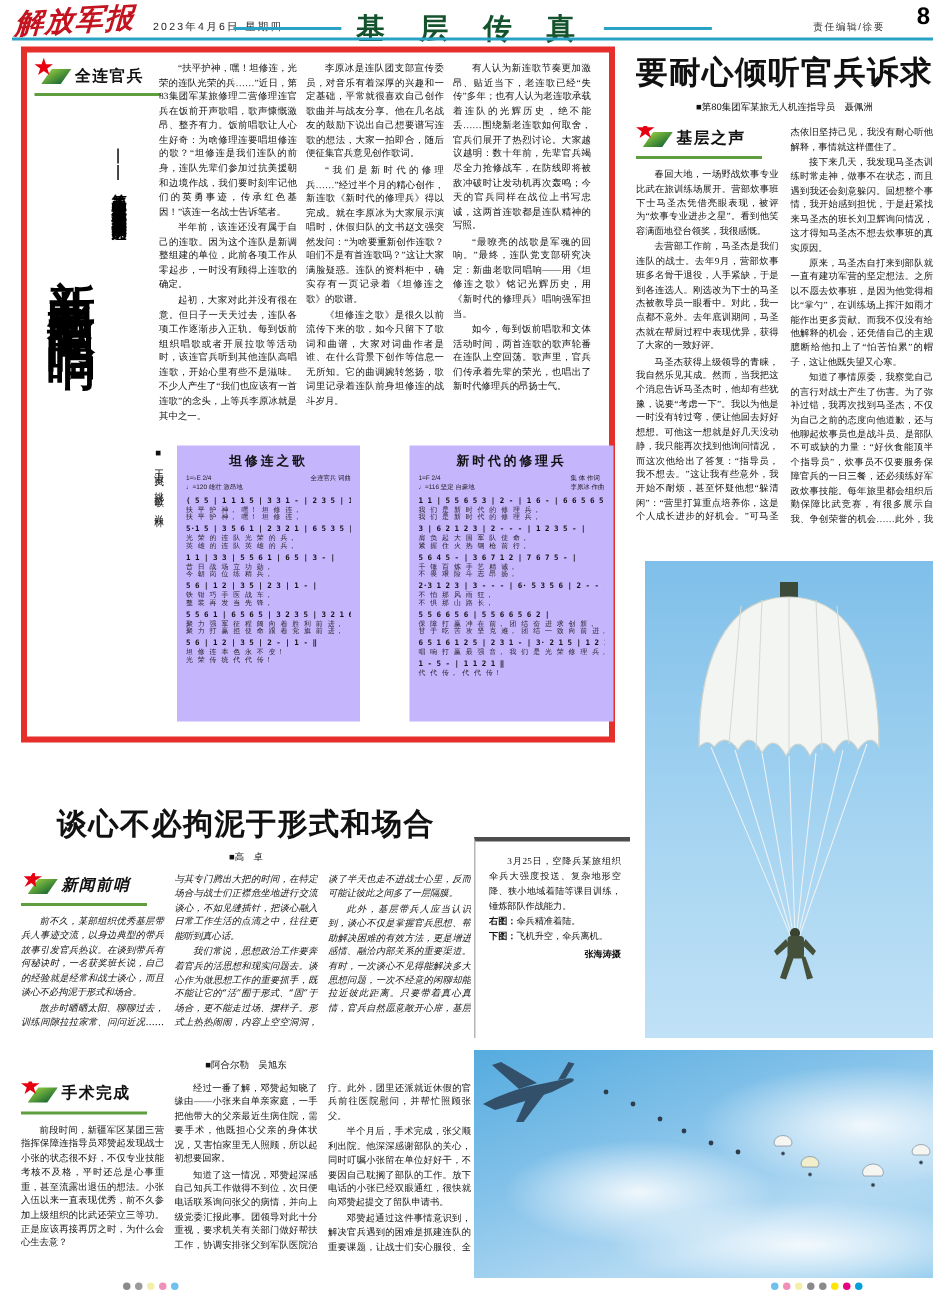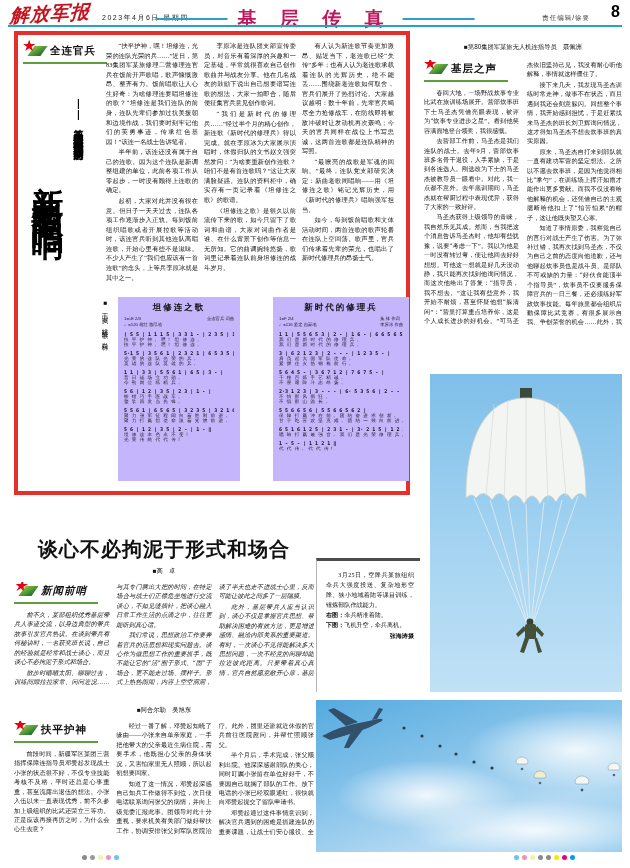--- a/index.html
+++ b/index.html
@@ -9,21 +9,21 @@
 
   
   .header{position:absolute;left:0;top:0;width:630px;height:28px;}
   .masthead{position:absolute;left:10px;top:1px;font-family:"DejaVu Serif",serif;
             font-style:italic;font-weight:bold;font-size:19px;color:#c41420;
             transform:rotate(-3deg) skewX(-6deg);letter-spacing:1px;}
   .hdr-date{position:absolute;left:102px;top:13px;font-size:7px;letter-spacing:1.5px;color:#222;}
   .hdr-center{position:absolute;left:50%;top:6px;transform:translateX(-50%);
               display:flex;align-items:center;gap:10px;}
   .hdr-center .rule{width:72px;height:2px;background:#29a2c6;}
-  .section-title{font-size:19px;font-weight:900;letter-spacing:9px;color:#be185d;white-space:nowrap;}
+  .section-title{font-size:19px;font-weight:900;letter-spacing:9px;color:#14532d;white-space:nowrap;}
   .hdr-editor{position:absolute;right:40px;top:14px;font-size:6.5px;color:#333;letter-spacing:1px;}
   .page-num{position:absolute;right:10px;top:3px;font-size:16px;font-weight:bold;color:#000;}
   .header-rule{position:absolute;left:8px;right:8px;top:25px;height:2px;background:#29a2c6;}
 
   
   .badge{display:flex;align-items:center;gap:5px;width:84px;padding-bottom:3px;
          border-bottom:2px solid #5f9e3f;margin-bottom:6px;break-inside:avoid;}
   .badge-ico{position:relative;width:22px;height:17px;flex:0 0 22px;}
   .badge-ico .sw{position:absolute;left:8px;top:4px;width:13px;height:10px;
                  background:linear-gradient(135deg,#8cc63f,#1d6b33);transform:skewX(-35deg);}
@@ -236,20 +236,21 @@
             <div class="m-sys">
               <div class="m-notes">1 - 5 - | 1 1 2 1 ‖</div>
               <div class="m-lyr">代 代 传， 代 代 传！</div>
             </div>
           </div>
       </div>
     </div>
   </div>
 
   <div class="right-art">
+    <div class="ra-title">要耐心倾听官兵诉求</div>
     <div class="ra-byline">■第80集团军某旅无人机连指导员　聂佩洲</div>
     <div class="col-text ra-cols">
       <div class="badge">
         <span class="badge-ico">
           <span class="sw"></span>
           <span class="st">★</span>
         </span>
         <span class="badge-label">基层之声</span>
       </div>
       <div>
@@ -322,21 +323,21 @@
   </div>
 
   <div class="bot-art">
     <div class="bot-byline">■阿合尔勒　吴旭东</div>
     <div class="col-text bot-cols">
       <div class="badge">
         <span class="badge-ico">
           <span class="sw"></span>
           <span class="st">★</span>
         </span>
-        <span class="badge-label">扶平护神</span>
+        <span class="badge-label">手术完成</span>
       </div>
       <div>
           <p>前段时间，新疆军区某团三营指挥保障连指导员邓赞起发现战士小张的状态很不好，不仅专业技能考核不及格，平时还总是心事重重，甚至流露出退伍的想法。小张入伍以来一直表现优秀，前不久参加上级组织的比武还荣立三等功。正是应该再接再厉之时，为什么会心生去意？</p>
           <p>经过一番了解，邓赞起知晓了缘由——小张来自单亲家庭，一手把他带大的父亲最近生病住院，需要手术，他既担心父亲的身体状况，又害怕家里无人照顾，所以起初想要回家。</p>
           <p>知道了这一情况，邓赞起深感自己知兵工作做得不到位，次日便电话联系询问张父的病情，并向上级党委汇报此事。团领导对此十分重视，要求机关有关部门做好帮扶工作，协调安排张父到军队医院治疗。此外，团里还派就近休假的官兵前往医院慰问，并帮忙照顾张父。</p>
           <p>半个月后，手术完成，张父顺利出院。他深深感谢部队的关心，同时叮嘱小张留在单位好好干，不要因自己耽搁了部队的工作。放下电话的小张已经双眼通红，很快就向邓赞起提交了留队申请书。</p>
           <p>邓赞起通过这件事情意识到，解决官兵遇到的困难是抓建连队的重要课题，让战士们安心服役、全身心投入备战备勤，必须帮助他们解除后顾之忧。为此，邓赞起很快组织干部骨干对全连官兵进行谈心，了解大家的急难愁盼，先后协调解决有关法律援助、患病就医等10余个问题。</p>
         </div>
     </div>
   </div>

